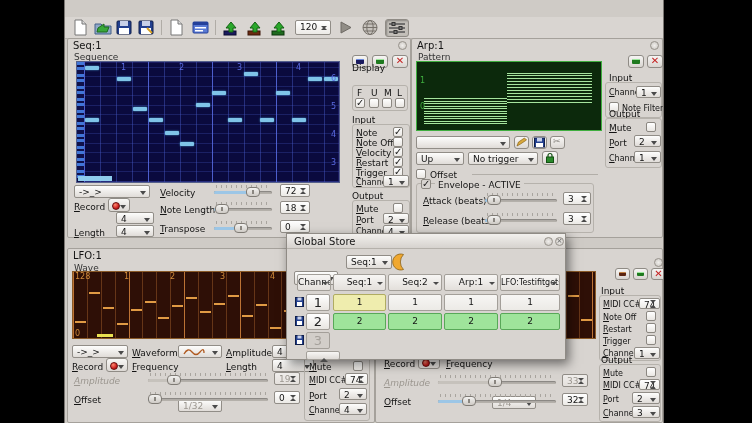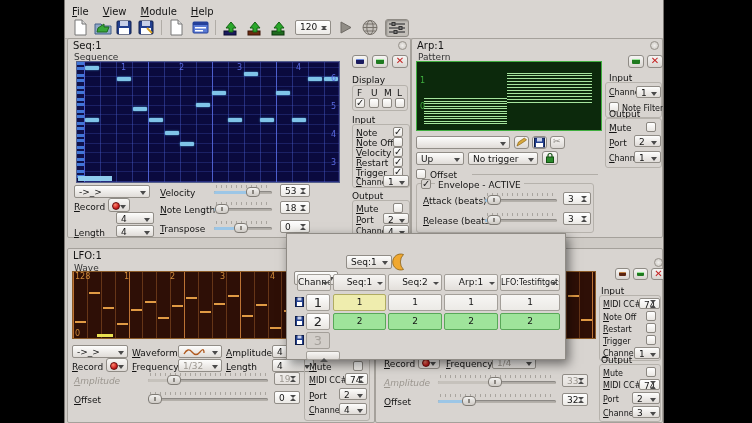--- a/index.html
+++ b/index.html
@@ -17,21 +17,21 @@
   .menu-item{display:inline-block;font-size:10px;color:#141414;padding:2px 7px 0 7px;line-height:14px;}
   .menu-item::first-letter{text-decoration:underline;}
   .toolbar{position:absolute;left:0;top:17px;width:100%;height:22px;background:#d9d5d1;border-bottom:1px solid #b6b2ac;}
   .tbtn{position:absolute;top:2px;width:20px;height:18px;border-radius:3px;}
   .tbtn.pressed{background:#c3bfb9;border:1px solid #8f8b85;box-shadow:inset 1px 1px 2px rgba(0,0,0,.3);}
   .tsep{position:absolute;top:3px;width:1px;height:15px;background:#b0aca6;}
   
   .combo{position:absolute;height:13px;background:linear-gradient(#fdfdfc,#e0dcd8);border:1px solid #918d87;
     border-radius:2px;font-size:9px;color:#141414;padding:1px 13px 0 4px;line-height:10px;white-space:nowrap;overflow:hidden;}
   .combo::after{content:"";position:absolute;right:3px;top:5px;border:3px solid transparent;border-top:4px solid #4a4a4a;}
-  .combo.dis{color:#9b968f;}
+  .combo.dis{color:#9b968f;margin-top:40px;}
   .spin{position:absolute;height:13px;background:linear-gradient(#ffffff,#eceae6);border:1px solid #918d87;
     border-radius:2px;font-size:9px;color:#141414;padding:1px 12px 0 4px;line-height:10px;}
   .spin::before{content:"";position:absolute;right:3px;top:3px;border:3px solid transparent;border-bottom:3px solid #4a4a4a;}
   .spin::after{content:"";position:absolute;right:3px;bottom:2px;border:3px solid transparent;border-top:3px solid #4a4a4a;}
   .spin.dis{color:#9b968f;background:linear-gradient(#f0eeec,#e4e0dc);}
   .check{position:absolute;width:10px;height:10px;background:linear-gradient(#ffffff,#e9e6e2);
     border:1px solid #8b8781;border-radius:2px;}
   .check.on::after{content:"✓";position:absolute;left:0px;top:-2px;font-size:10px;font-weight:bold;color:#222;}
   .gbox{position:absolute;border:1px solid #b6b2ac;border-radius:3px;}
   .btn{position:absolute;background:linear-gradient(#f8f7f5,#dcd8d4);border:1px solid #8f8b85;border-radius:3px;}
@@ -104,23 +104,20 @@
   .bigbtn.dis{background:#d2cec9;color:#a5a19b;}
   .upbtn{position:absolute;width:34px;height:9px;background:linear-gradient(#f7f6f4,#dedad6);border:1px solid #a39f99;border-radius:2px;}
   .upbtn::after{content:"";position:absolute;left:13px;top:2px;border:4px solid transparent;border-bottom:4px solid #4a4a4a;}
   svg{display:block;}
 </style>
 </head>
 <body>
 
 <div id="app">
 
-  <div class="menubar">
-    <span class="menu-item">File</span><span class="menu-item">View</span><span class="menu-item">Module</span><span class="menu-item">Help</span>
-  </div>
 
   <div class="toolbar">
     <div class="tbtn" style="left:6px">
       <svg width="18" height="17">
           <path d="M4 1h7l4 4v11H4z" fill="#fff" stroke="#777"></path>
           <path d="M11 1v4h4" fill="#ddd" stroke="#777"></path>
         </svg>
       </div>
     <div class="tbtn" style="left:28px">
       <svg width="19" height="17">
@@ -237,21 +234,21 @@
 
     <div class="mbtn" style="left:284px;top:16px">
         <div class="scr navy"></div>
       </div>
     <div class="mbtn" style="left:304px;top:16px">
         <div class="scr green"></div>
       </div>
     <div class="mbtn" style="left:324px;top:16px">
         <span class="xmark">✕</span>
       </div>
-    <span class="lbl" style="left:284px;top:36px">Display</span>
+    <span class="lbl" style="left:284px;top:24px">Display</span>
     <div class="gbox" style="left:284px;top:46px;width:56px;height:26px">
       <span class="lbl" style="left:4px;top:2px">F</span>
       <span class="lbl" style="left:18px;top:2px">U</span>
       <span class="lbl" style="left:31px;top:2px">M</span>
       <span class="lbl" style="left:44px;top:2px">L</span>
       <span class="check on" style="left:2px;top:12px"></span>
       <span class="check" style="left:16px;top:12px"></span>
       <span class="check" style="left:29px;top:12px"></span>
       <span class="check" style="left:42px;top:12px"></span>
     </div>
@@ -288,21 +285,21 @@
     <span class="lbl mn" style="left:6px;top:176px"></span>
     <div class="combo" style="left:48px;top:173px;width:38px;height:12px"><span>4</span></div>
     <span class="lbl mn" style="left:6px;top:189px">Length</span>
     <div class="combo" style="left:48px;top:186px;width:38px;height:12px"><span>4</span></div>
     <span class="lbl mn" style="left:92px;top:149px">Velocity</span>
     <div class="slider" style="left:146px;top:146px;--p:67%">
         <div class="gr"></div>
         <div class="fl"></div>
         <div class="th"></div>
       </div>
-    <div class="spin" style="left:212px;top:145px;width:30px"><span>53</span></div>
+    <div class="spin" style="left:212px;top:145px;width:30px"><span>72</span></div>
     <span class="lbl mn" style="left:92px;top:166px">Note Length</span>
     <div class="slider" style="left:146px;top:163px;--p:14%">
         <div class="gr"></div>
         <div class="fl"></div>
         <div class="th"></div>
       </div>
     <div class="spin" style="left:212px;top:162px;width:30px"><span>18</span></div>
     <span class="lbl mn" style="left:92px;top:185px">Transpose</span>
     <div class="slider" style="left:146px;top:182px;--p:47%">
         <div class="gr"></div>
@@ -561,20 +558,25 @@
     <div class="slider" style="left:62px;top:145px;width:118px;--p:26%">
         <div class="gr"></div>
         <div class="fl"></div>
         <div class="th"></div>
       </div>
     <div class="spin" style="left:186px;top:144px;width:26px"><span>32</span></div>
   </div>
 </div>
 
 <div id="store">
+  <div class="dtitle">
+    <span>Global Store</span>
+    <div class="dico" style="left:257px"></div>
+    <div class="dico" style="left:268px">×</div>
+  </div>
   <div class="combo" style="left:7px;top:37px;width:44px;height:14px"><span>End of</span></div>
   <div class="combo" style="left:59px;top:21px;width:46px;height:14px"><span>Seq:1</span></div>
   <div class="abs" style="left:104px;top:19px">
     <svg width="18" height="18" viewBox="0 0 18 18">
         <path d="M12.5 1.5 A8 8 0 1 0 12.5 16.5 A10.5 10.5 0 0 1 12.5 1.5 Z" fill="#f0a830" stroke="#8a6010" stroke-width="0.8"></path>
       </svg>
     </div>
 
   <div class="hcell" style="left:10px;width:34px">Channel</div>
   <div class="hcell" style="left:46px;width:53px">Seq:1</div>

